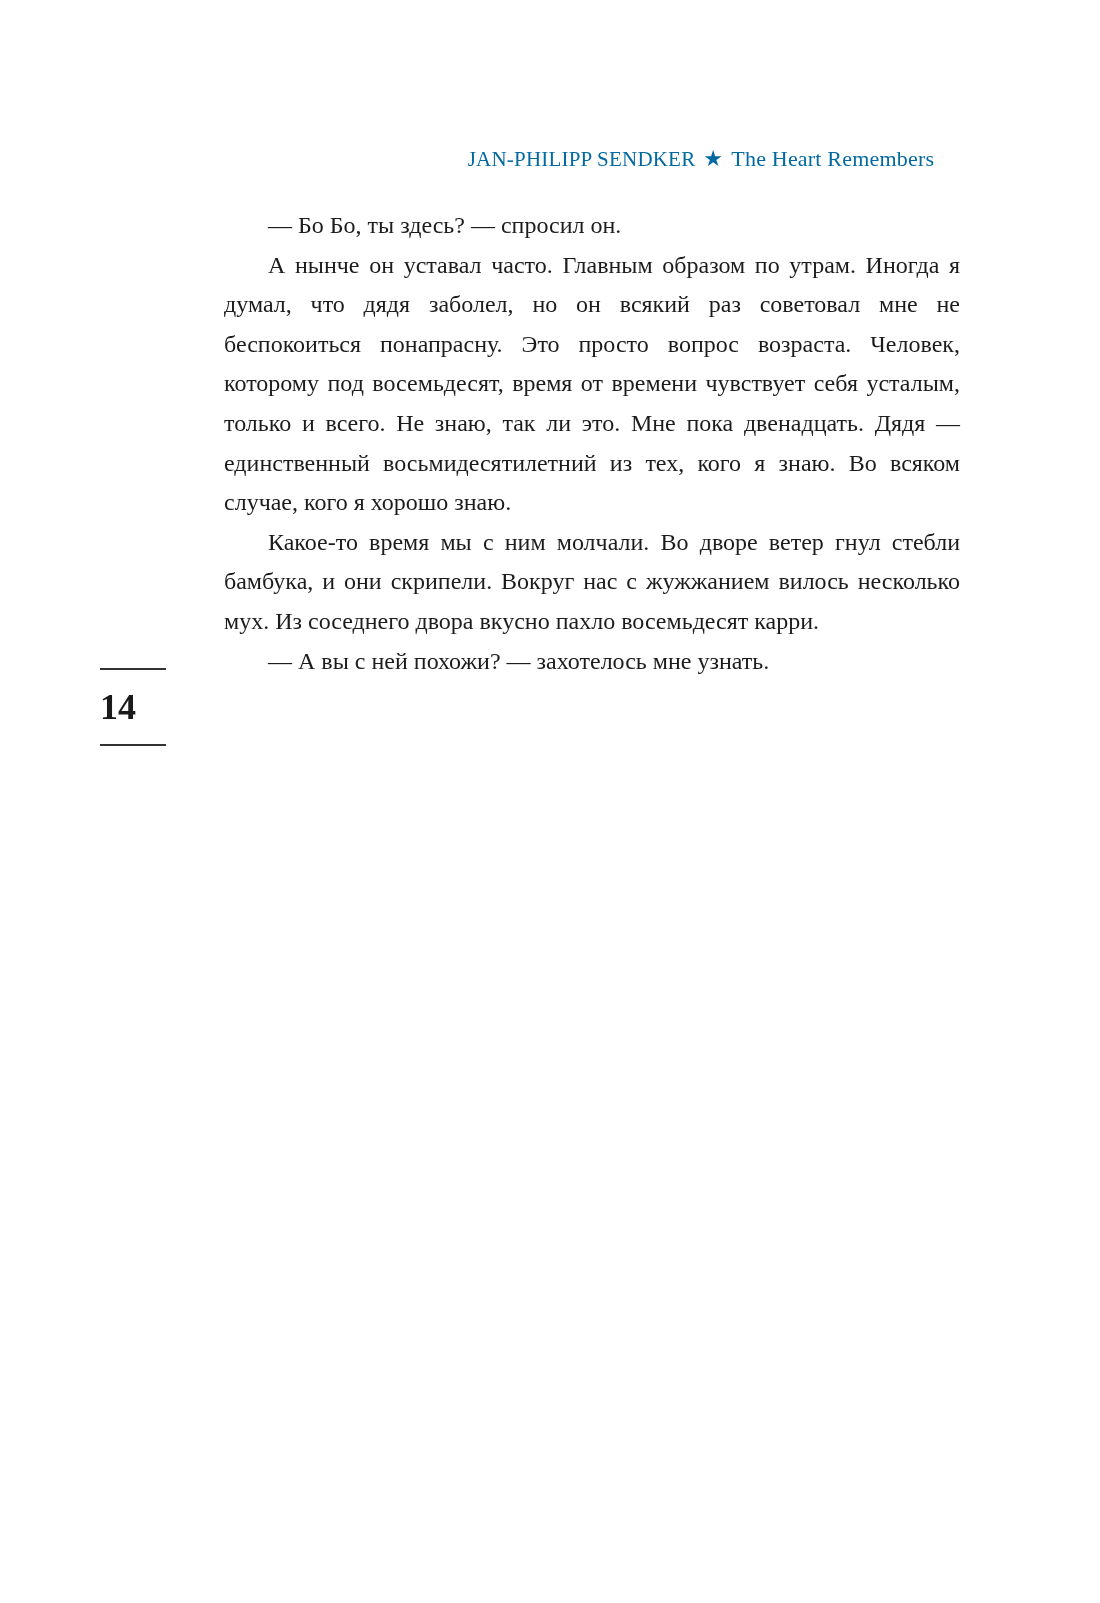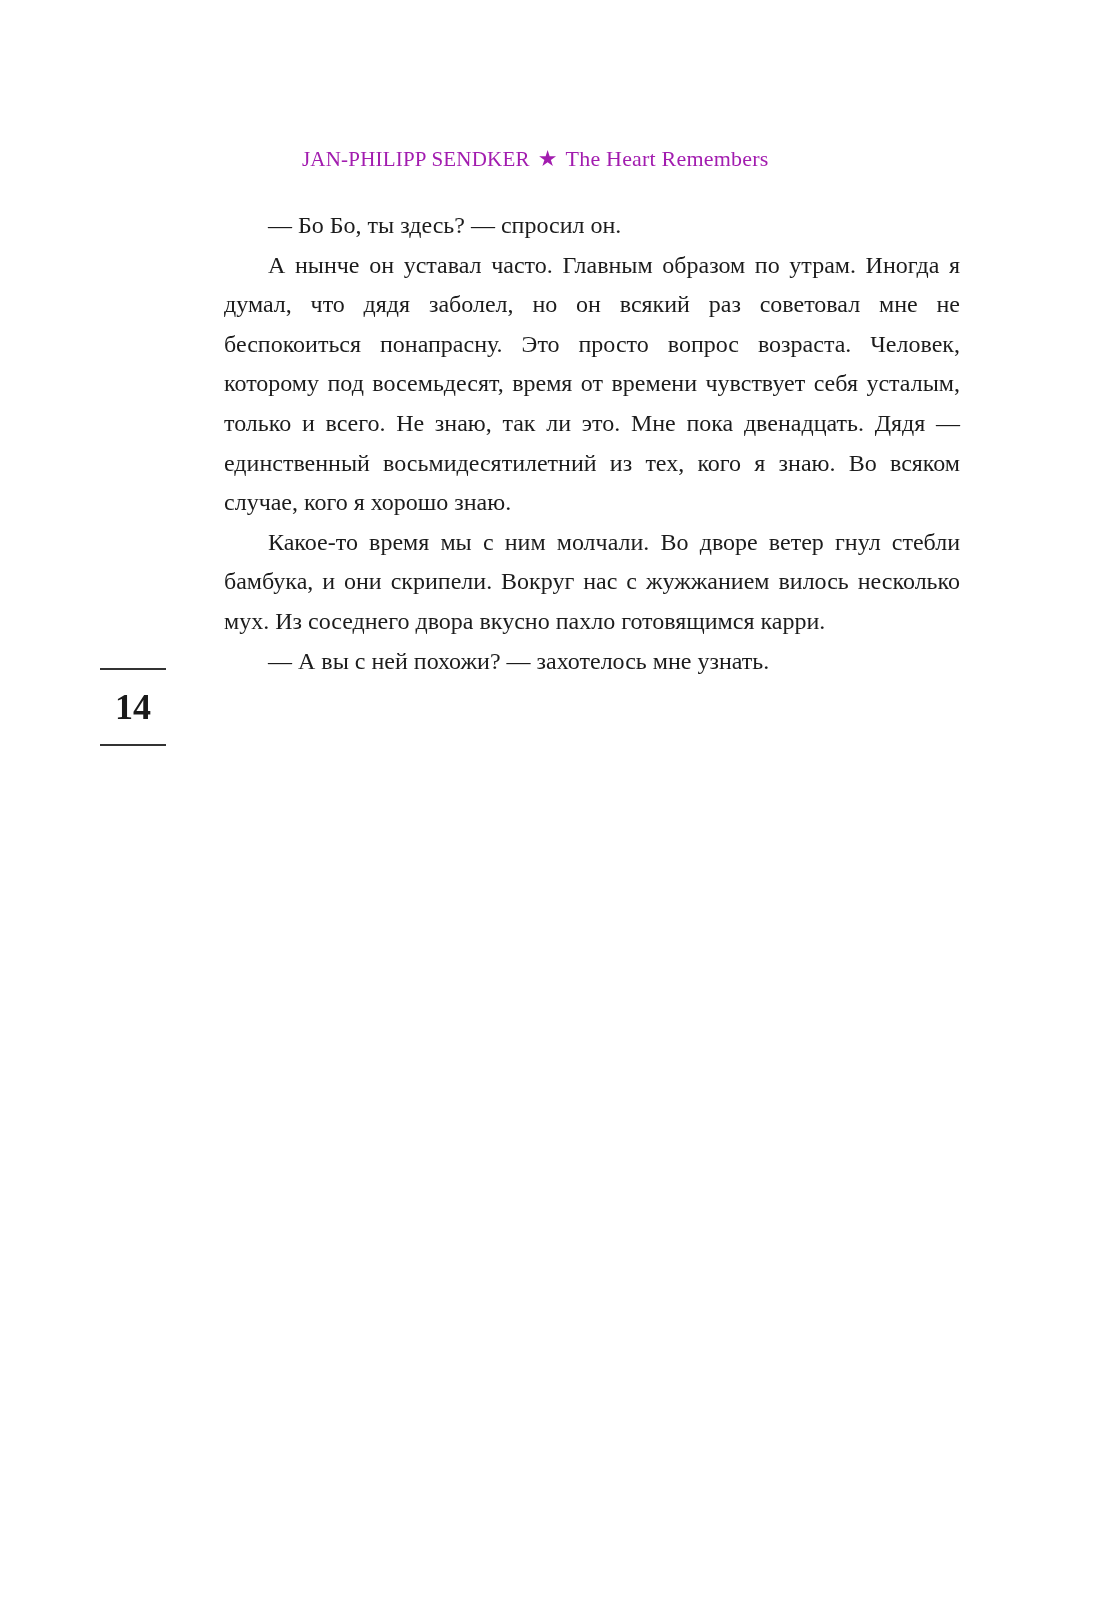--- a/index.html
+++ b/index.html
@@ -1,40 +1,40 @@
 <!DOCTYPE html>
 <html><head>
 <meta charset="utf-8">
 <style>
   html, body { margin: 0; padding: 0; background: #ffffff; }
   body { width: 1100px; height: 1603px; position: relative; overflow: hidden;
          font-family: "Liberation Serif", "DejaVu Serif", serif; color: #1c1c1c; }
-  .running-head { position: absolute; top: 146px; left: 0; width: 100%; text-align: left;
+  .running-head { position: absolute; top: 146px; left: 0; width: 100%; text-align: center;
                   padding-left: 302px; box-sizing: border-box;
-                  font-size: 22px; letter-spacing: 0.2px; color: #a21caf; }
+                  font-size: 22px; letter-spacing: 0.2px; color: #0369a1; }
   .running-head .author { font-variant: small-caps; text-transform: uppercase; font-size: 21px; }
   .running-head .star { margin: 0 8px; }
   .text-block { position: absolute; top: 206px; left: 224px; width: 736px;
                 font-size: 24px; line-height: 39.6px; text-align: justify; }
   .text-block p { margin: 0; text-indent: 44px; hyphens: manual; }
-  .folio { position: absolute; left: 100px; top: 668px; width: 66px; text-align: center; }
+  .folio { position: absolute; left: 100px; top: 668px; width: 66px; }
   .folio .rule { height: 2px; background: #333; width: 66px; }
   .folio .num { font-size: 36px; font-weight: bold; line-height: 74px; color: #1a1a1a; }
 </style>
 </head>
 <body>
 
 <div class="running-head">
   <span class="author">Jan-Philipp Sendker</span><span class="star">★</span><span class="title">The Heart Remembers</span>
 </div>
 
 <div class="folio">
   <div class="rule"></div>
   <div class="num">14</div>
   <div class="rule"></div>
 </div>
 
 <div class="text-block">
   <p>— Бо Бо, ты здесь? — спросил он.</p>
   <p>А нынче он уставал часто. Главным образом по утрам. Иногда я думал, что дядя заболел, но он всякий раз советовал мне не беспокоиться понапрасну. Это просто вопрос возраста. Человек, которому под восемьдесят, время от времени чувствует себя усталым, только и всего. Не знаю, так ли это. Мне пока двенадцать. Дядя — единственный восьмидесятилетний из тех, кого я знаю. Во всяком случае, кого я хорошо знаю.</p>
-  <p>Какое-то время мы с ним молчали. Во дворе ветер гнул стебли бамбука, и они скрипели. Вокруг нас с жужжанием вилось несколько мух. Из соседнего двора вкусно пахло готовящимся карри.</p>
+  <p>Какое-то время мы с ним молчали. Во дворе ветер гнул стебли бамбука, и они скрипели. Вокруг нас с жужжанием вилось несколько мух. Из соседнего двора вкусно пахло восемьдесят карри.</p>
   <p>— А вы с ней похожи? — захотелось мне узнать.</p>
 </div>
 
 </body></html>

